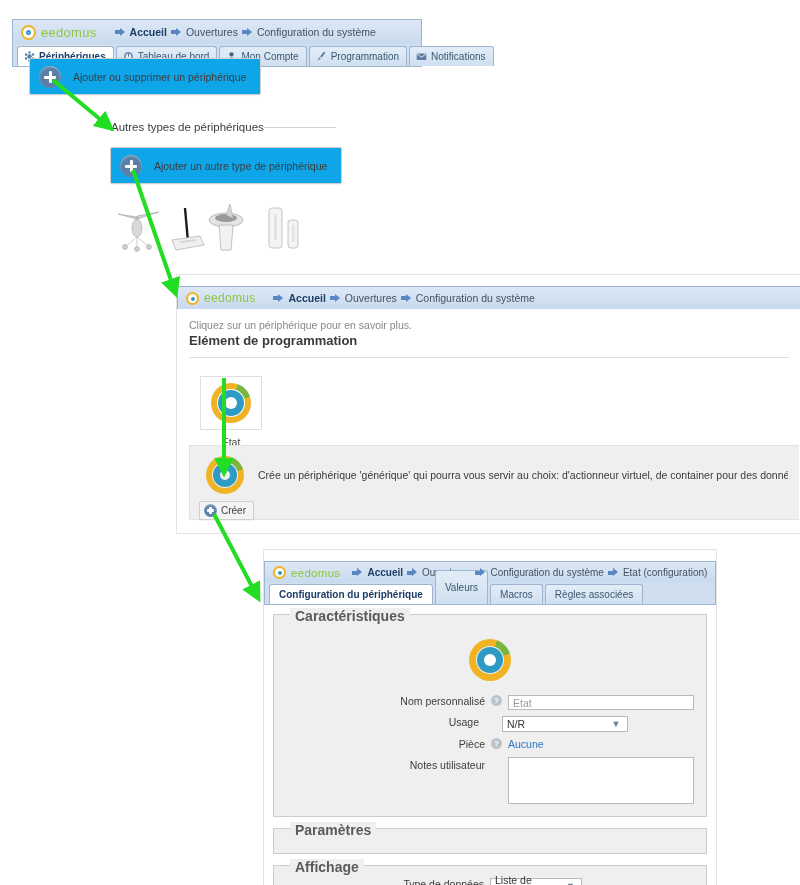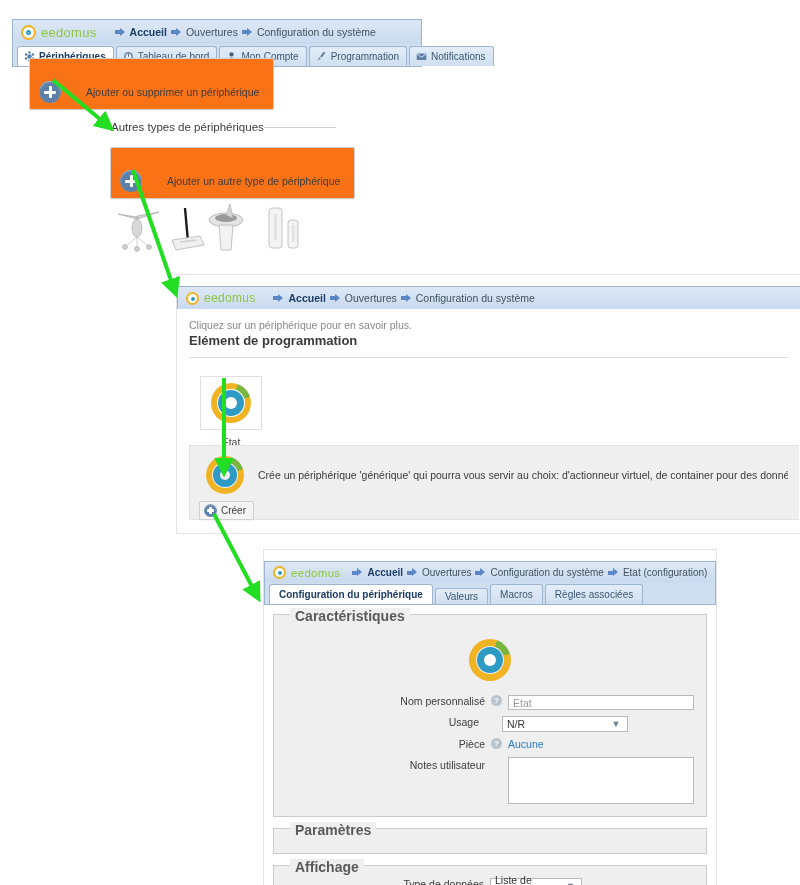--- a/index.html
+++ b/index.html
@@ -28,22 +28,22 @@
 
   .tabbar{background:#cfdff0;border:1px solid #9db5d0;border-top:none;
           display:flex;align-items:flex-end;padding:3px 4px 0 4px;gap:2px;height:19px;}
   .tab{display:flex;align-items:center;gap:4px;padding:3px 7px 3px 6px;font-size:10px;
        border:1px solid #9db5d0;border-bottom:none;border-radius:3px 3px 0 0;
        background:linear-gradient(#e3edf8,#cfdff0);color:#3c5870;white-space:nowrap;height:13px;}
   .tab.active{background:#ffffff;color:#1b3d66;font-weight:bold;}
   .tico{width:11px;height:11px;flex:none;display:block;}
 
   
-  .btn-box{display:inline-flex;align-items:center;gap:25px;background:#f97316;
-           border:1px solid #cfcfcf;border-radius:2px;padding:22px 14px 6px 9px;
+  .btn-box{display:inline-flex;align-items:center;gap:12px;background:#0ea5e9;
+           border:1px solid #cfcfcf;border-radius:2px;padding:7px 14px 6px 9px;
            font-size:10.5px;color:#3c3c3c;box-shadow:0 1px 1px rgba(0,0,0,.05);}
   .plus{width:22px;height:22px;border-radius:50%;background:#5b7fa6;flex:none;position:relative;
         box-shadow:inset 0 1px 2px rgba(255,255,255,.45);}
   .plus:before,.plus:after{content:"";position:absolute;background:#fff;border-radius:1px;}
   .plus:before{left:5px;top:9.5px;width:12px;height:3.5px;}
   .plus:after{top:5px;left:9.5px;height:12px;width:3.5px;}
   .plus.sm{width:13px;height:13px;}
   .plus.sm:before{left:3px;top:5.3px;width:7px;height:2.4px;}
   .plus.sm:after{top:3px;left:5.3px;height:7px;width:2.4px;}
 
@@ -287,21 +287,21 @@
         <i class="arr"></i>
         <span class="crumb-label">Etat (configuration)</span>
       </span>
     </div>
   </div>
 
   <div class="tabbar" style="height:18px;">
     <div class="tab active" style="padding:3px 9px;">
       <span>Configuration du périphérique</span>
     </div>
-    <div class="tab" style="padding:1px 9px;">
+    <div class="tab" style="padding:10px 9px;">
       <span>Valeurs</span>
     </div>
     <div class="tab" style="padding:3px 9px;">
       <span>Macros</span>
     </div>
     <div class="tab" style="padding:3px 9px;">
       <span>Règles associées</span>
     </div>
   </div>
 

